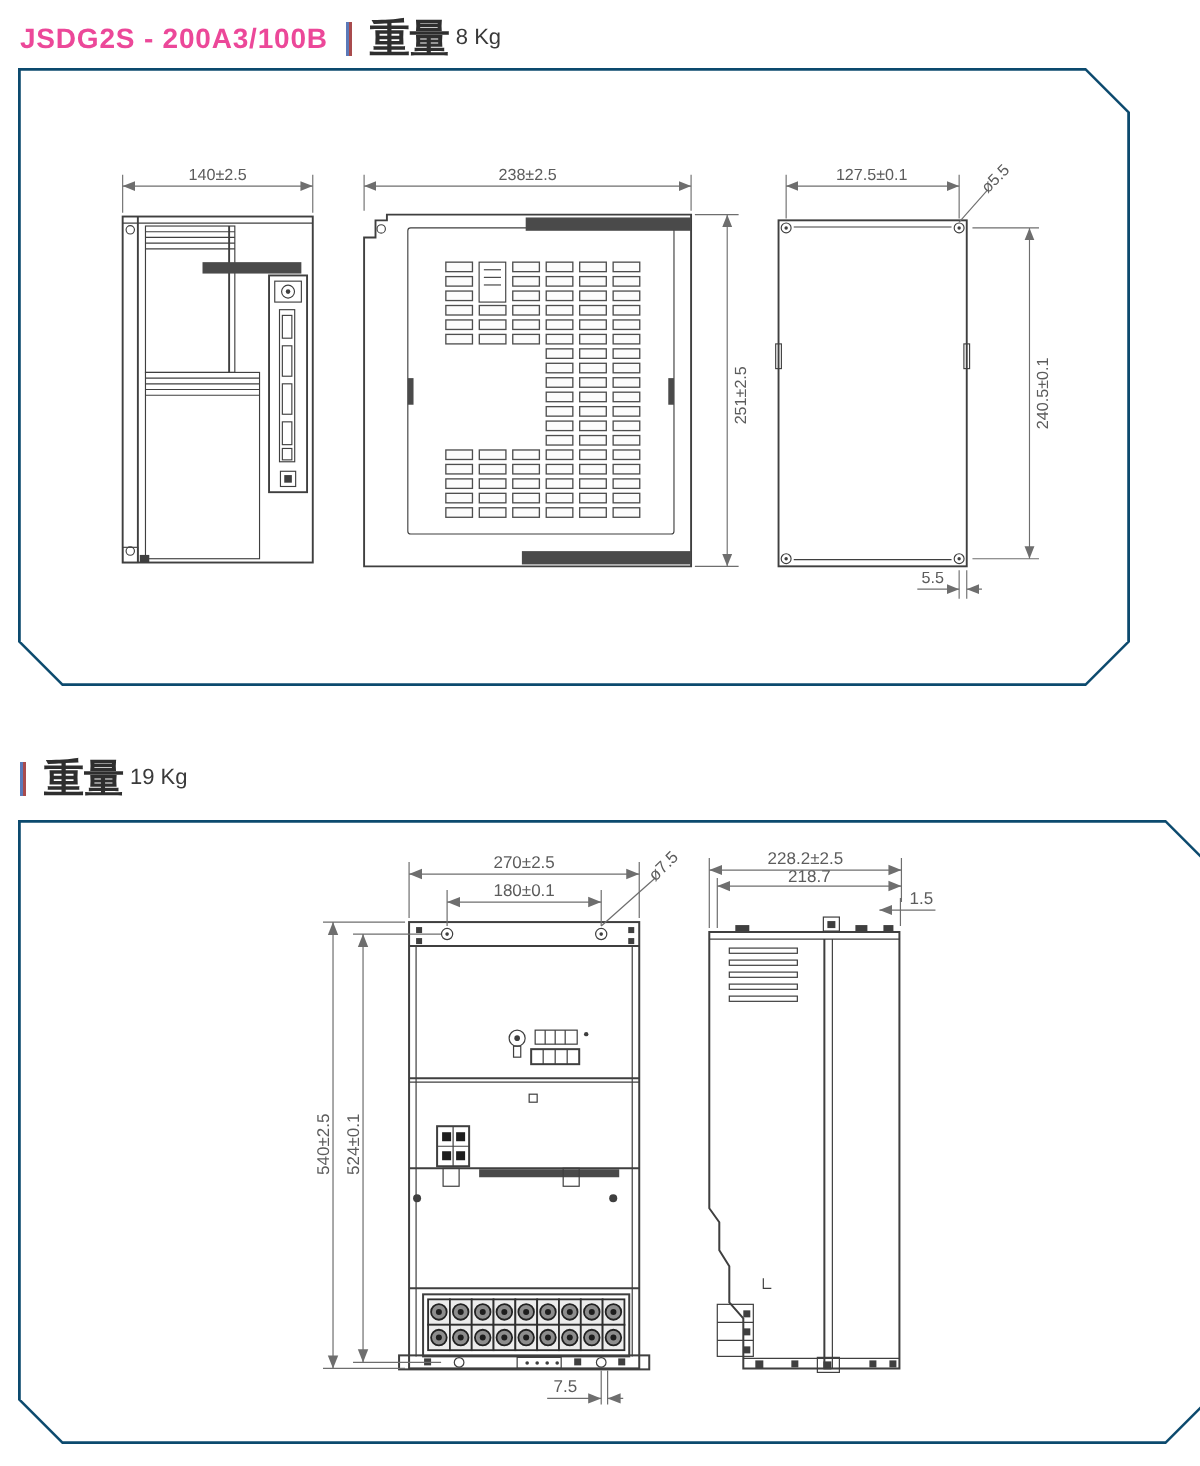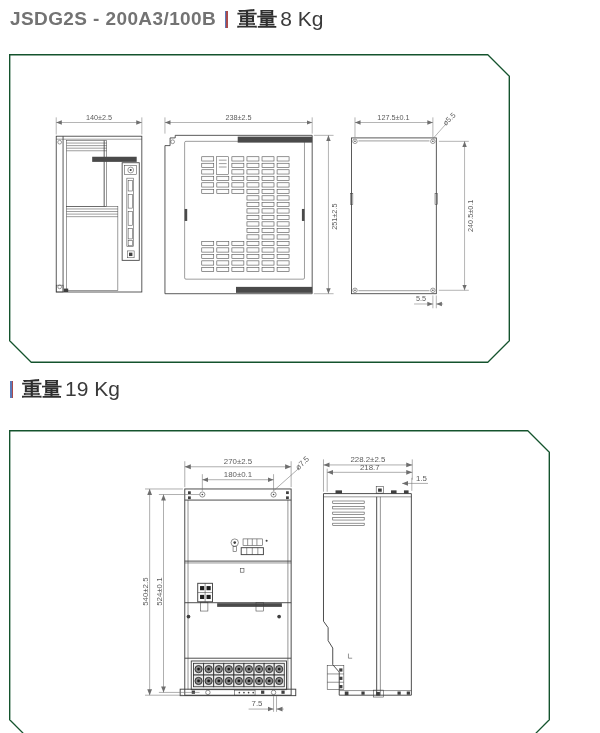--- a/index.html
+++ b/index.html
@@ -1,26 +1,26 @@
 <!DOCTYPE html>
 <html><head>
 <meta charset="utf-8">
 <style>
   html,body{margin:0;padding:0;background:#fff;}
   body{width:600px;height:733px;position:relative;overflow:hidden;
        font-family:"Liberation Sans",sans-serif;}
   .title{position:absolute;left:10px;height:24px;display:flex;align-items:center;gap:9px;}
-  .model{font-size:19px;font-weight:bold;color:#737373;letter-spacing:.4px;white-space:nowrap;}
+  .model{font-size:14px;font-weight:bold;color:#ec4899;letter-spacing:.4px;white-space:nowrap;}
   .tdiv{width:3px;height:17px;background:linear-gradient(90deg,#5b79b8 50%,#a94b4d 50%);}
   .wgroup{display:flex;align-items:center;gap:3px;}
   .wl{font-size:20px;font-weight:bold;color:#2e2e2e;}
-  .wv{font-size:21px;color:#3a3a3a;}
-  .panel{position:absolute;left:9px;width:501px;background:#14532d;
+  .wv{font-size:11px;color:#3a3a3a;}
+  .panel{position:absolute;left:9px;width:556px;background:#0c4a6e;
     clip-path:polygon(0 0,calc(100% - 22px) 0,100% 22px,100% calc(100% - 22px),
-      calc(100% - 22px) 100%,22px 100%,0 calc(100% - 22px));margin-top:20px;}
+      calc(100% - 22px) 100%,22px 100%,0 calc(100% - 22px));}
   .panel-inner{position:absolute;inset:1.4px;background:#fff;
     clip-path:polygon(0 0,calc(100% - 21px) 0,100% 21px,100% calc(100% - 21px),
       calc(100% - 21px) 100%,21px 100%,0 calc(100% - 21px));}
   svg{position:absolute;inset:0;width:100%;height:100%;}
   .ln{fill:none;stroke:#3f3f3f;stroke-width:1;}
   .ln2{fill:none;stroke:#3f3f3f;stroke-width:.6;}
   .fillk{fill:#3f3f3f;stroke:none;}
   .dark{fill:#4a4a4a;stroke:none;}
   .slot{fill:#fcfcfc;stroke:#4e4e4e;stroke-width:.7;}
   .tcell{fill:#ececec;stroke:#2e2e2e;stroke-width:.9;}

